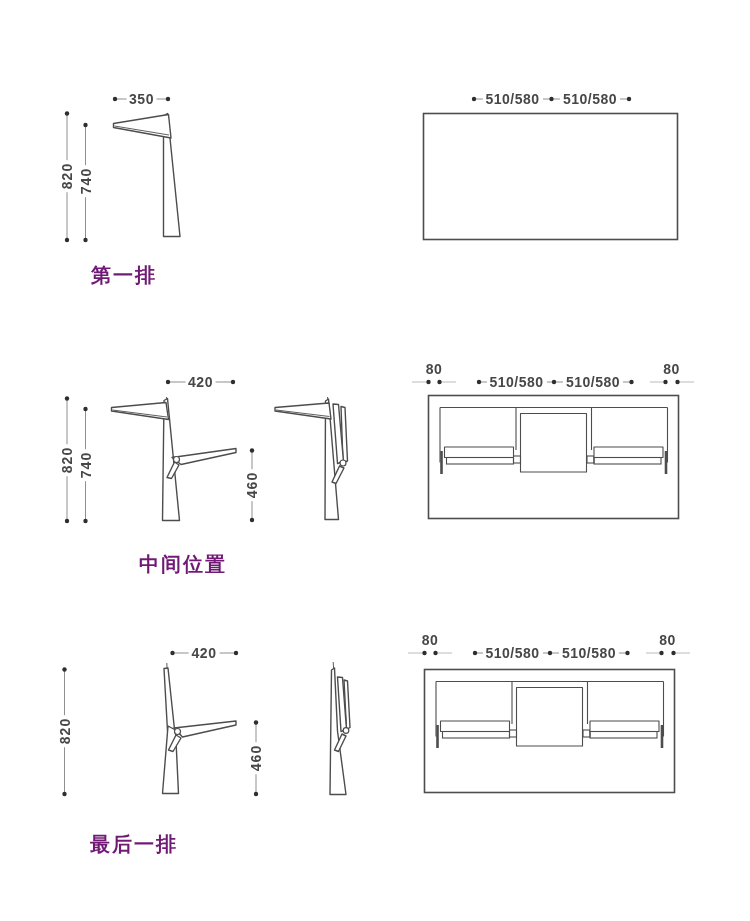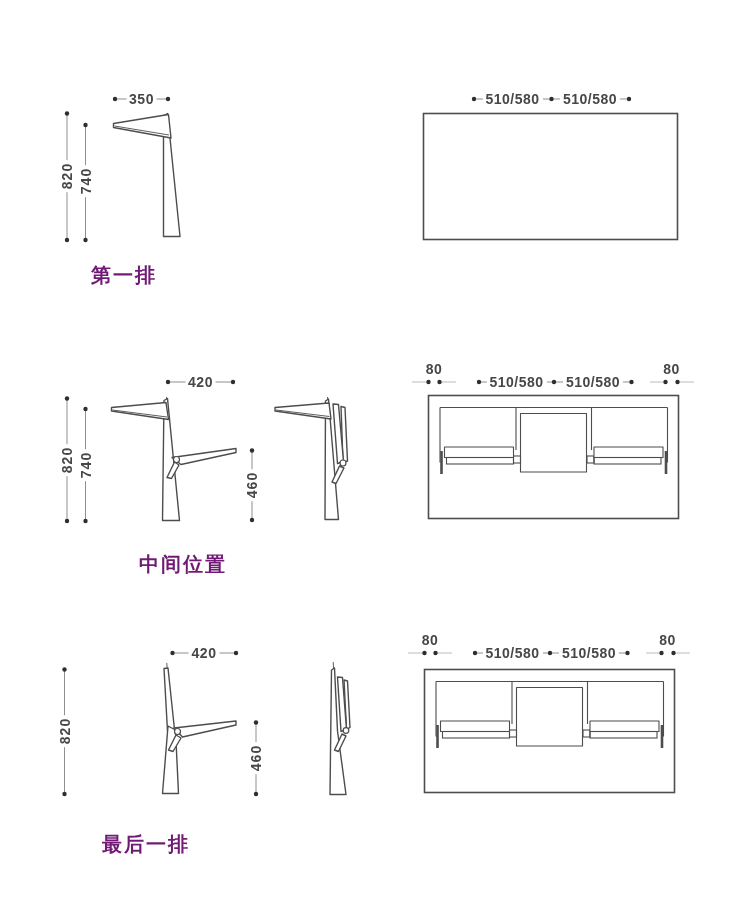--- a/index.html
+++ b/index.html
@@ -203,15 +203,15 @@
   <span class="dim-label above" style="left:671.5px;top:369px;">80</span>
   <span class="section-label" style="left:93px;top:553px;margin-left:46px;">中间位置</span>
 
   <span class="dim-label" style="left:204px;top:653px;">420</span>
   <span class="dim-label vert" style="left:64.5px;top:731px;">820</span>
   <span class="dim-label vert" style="left:256px;top:758px;">460</span>
   <span class="dim-label above" style="left:430px;top:640px;">80</span>
   <span class="dim-label" style="left:512.5px;top:653px;">510/580</span>
   <span class="dim-label" style="left:589px;top:653px;">510/580</span>
   <span class="dim-label above" style="left:667.5px;top:640px;">80</span>
-  <span class="section-label" style="left:90px;top:833px;margin-left:12px;">最后一排</span>
+  <span class="section-label" style="left:90px;top:833px;">最后一排</span>
 
 </div>
 
 </body></html>

